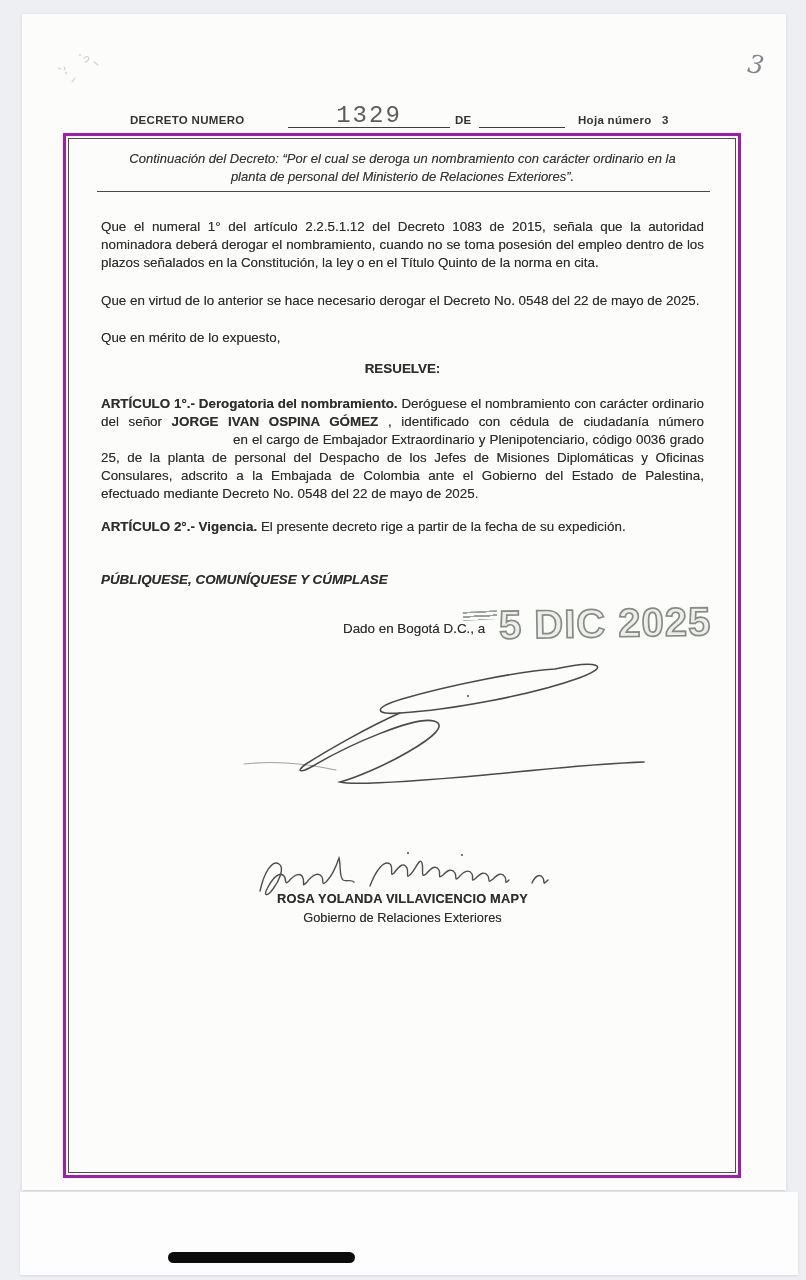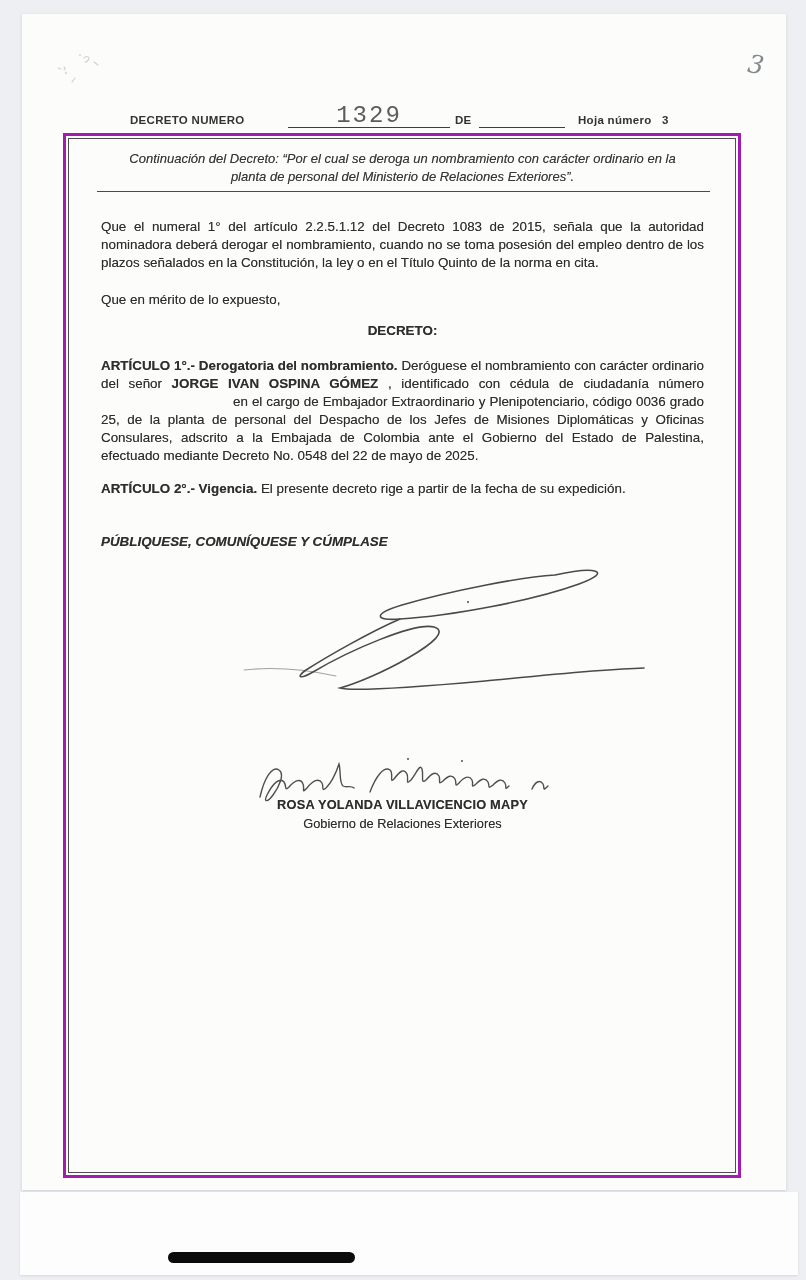--- a/index.html
+++ b/index.html
@@ -121,29 +121,35 @@
 
     <div class="frame">
       <div class="frame-inner"></div>
 
       <div class="content">
 
         <p class="subtitle">Continuación del Decreto: “Por el cual se deroga un nombramiento con carácter ordinario en la planta de personal del Ministerio de Relaciones Exteriores”.</p>
         <div class="subtitle-rule"></div>
 
         <p class="para p1">Que el numeral 1° del artículo 2.2.5.1.12 del Decreto 1083 de 2015, señala que la autoridad nominadora deberá derogar el nombramiento, cuando no se toma posesión del empleo dentro de los plazos señalados en la Constitución, la ley o en el Título Quinto de la norma en cita.</p>
+        <p class="para p2">Que en virtud de lo anterior se hace necesario derogar el Decreto No. 0548 del 22 de mayo de 2025.</p>
         <p class="para p3">Que en mérito de lo expuesto,</p>
 
-        <p class="resuelve">DECRETO:</p>
+        <p class="resuelve">RESUELVE:</p>
 
         <p class="para art1"><span style="font-weight: bold;">ARTÍCULO 1°.- Derogatoria del nombramiento. </span> <span>Deróguese el nombramiento con carácter ordinario del señor </span> <span style="font-weight: bold;">JORGE IVAN OSPINA GÓMEZ</span> <span>, identificado con cédula de ciudadanía número</span> <span class="seg-gap" style="width: 128px;"></span> <span>en el cargo de Embajador Extraordinario y Plenipotenciario, código 0036 grado 25, de la planta de personal del Despacho de los Jefes de Misiones Diplomáticas y Oficinas Consulares, adscrito a la Embajada de Colombia ante el Gobierno del Estado de Palestina, efectuado mediante Decreto No. 0548 del 22 de mayo de 2025.</span> </p>
         <p class="para art2"><span style="font-weight: bold;">ARTÍCULO 2°.- Vigencia. </span> <span>El presente decreto rige a partir de la fecha de su expedición.</span> </p>
 
         <p class="publiquese">PÚBLIQUESE, COMUNÍQUESE Y CÚMPLASE</p>
 
+        <div class="dado-row">
+          <span class="dado-text">Dado en Bogotá D.C., a</span>
+          <span class="stamp-smudge"></span>
+          <span class="date-stamp">5 DIC 2025</span>
+        </div>
 
         <div class="sig-president">
           <svg width="430" height="143" viewBox="225 695 430 143">
             <g fill="none" stroke="#4a4a4a" stroke-width="1.6" stroke-linecap="round">
               <path d="M557 706 C 598 697 616 702 581 715 C 534 732 452 747 402 750 C 377 752 374 745 404 736 C 452 722 523 708 557 706"></path>
               <path d="M402 750 C 372 763 330 787 308 801 C 298 808 301 811 315 803 C 352 781 417 753 436 758 C 449 762 436 774 410 789 C 386 803 357 815 342 819 C 356 823 420 818 487 812 C 549 806 606 800 646 799"></path>
               <path d="M246 801 C 272 798 305 800 338 807" opacity=".5" stroke-width="1.1"></path>
               <circle cx="470" cy="733" r="1" fill="#4a4a4a" stroke="none"></circle>
             </g>
           </svg>

